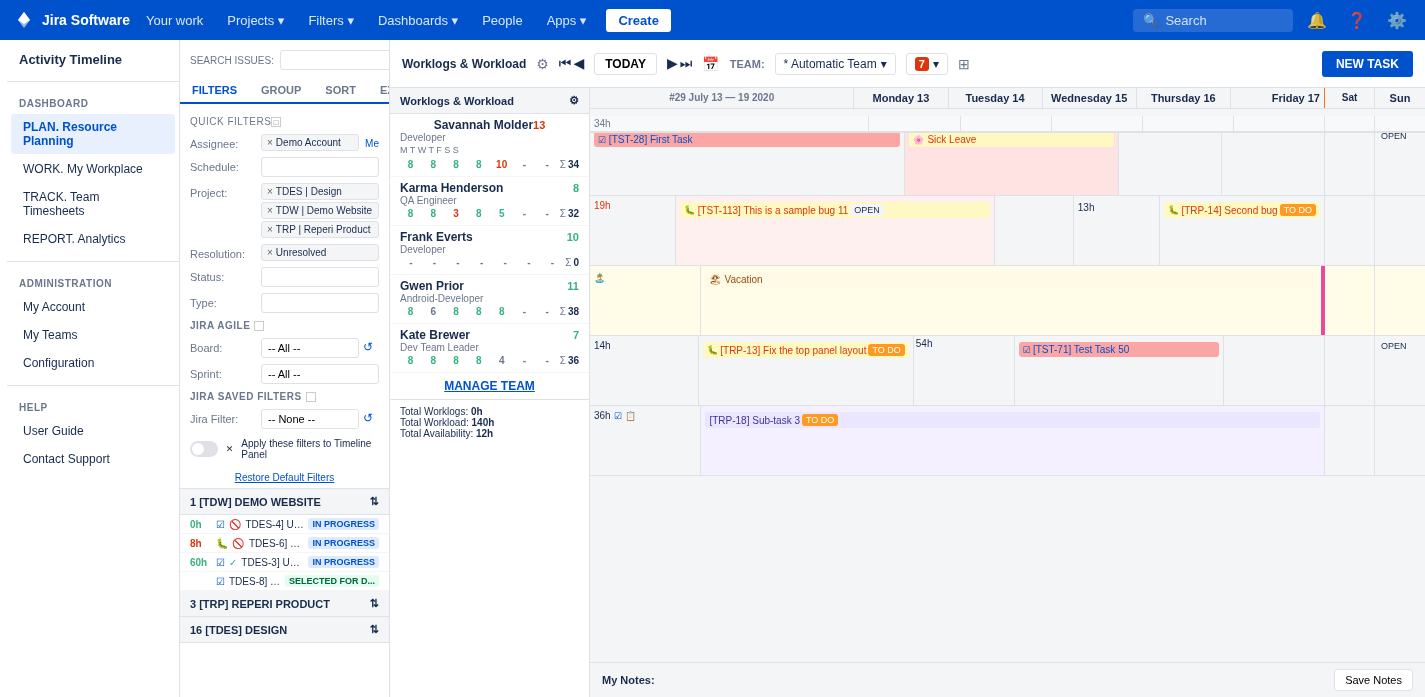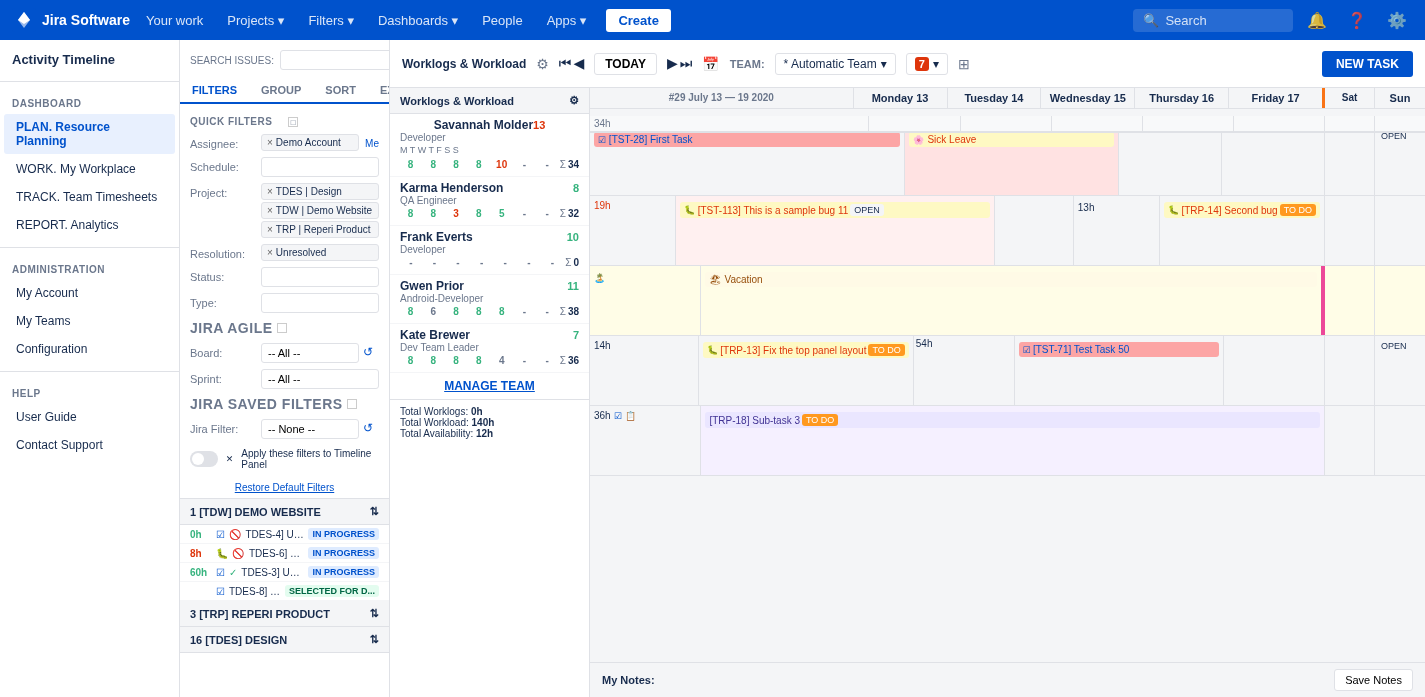--- a/index.html
+++ b/index.html
@@ -12,44 +12,44 @@
     .top-nav .nav-item { color: rgba(255,255,255,0.85); font-size: 13px; padding: 0 8px; cursor: pointer; display: flex; align-items: center; gap: 3px; }
     .top-nav .create-btn { background: white; color: #0052cc; border: none; border-radius: 3px; padding: 4px 12px; font-weight: 600; font-size: 13px; cursor: pointer; margin-left: 4px; }
     .top-nav .spacer { flex: 1; }
     .top-nav .search-bar { display: flex; align-items: center; background: rgba(255,255,255,0.15); border-radius: 4px; padding: 4px 10px; gap: 6px; color: rgba(255,255,255,0.8); font-size: 13px; width: 160px; cursor: pointer; }
     .top-nav .nav-icon { color: rgba(255,255,255,0.85); font-size: 16px; padding: 0 6px; cursor: pointer; }
 
     
     .layout { display: flex; height: calc(100vh - 40px); overflow: hidden; }
 
     
-    .sidebar { width: 180px; background: #fff; border-right: 1px solid #dfe1e6; display: flex; flex-direction: column; overflow-y: auto; flex-shrink: 0; }
+    .sidebar { width: 180px; background: #fff; border-right: 1px solid #dfe1e6; display: flex; flex-direction: column; overflow-y: auto; flex-shrink: 0; padding-left: 7px; }
     .sidebar-title { font-size: 13px; font-weight: 600; color: #172b4d; padding: 12px 12px 6px; }
     .sidebar-section { padding: 8px 12px 4px; font-size: 10px; font-weight: 700; color: #6b778c; letter-spacing: 0.5px; }
     .sidebar-item { padding: 6px 12px; font-size: 12px; color: #172b4d; cursor: pointer; border-radius: 3px; margin: 1px 4px; }
     .sidebar-item.active { background: #e8f0fe; color: #0052cc; font-weight: 600; }
     .sidebar-divider { border: none; border-top: 1px solid #dfe1e6; margin: 8px 0; }
 
     
     .filter-panel { width: 210px; background: #fff; border-right: 1px solid #dfe1e6; overflow-y: auto; flex-shrink: 0; padding: 10px 0; }
     .filter-search-row { display: flex; align-items: center; padding: 0 10px 8px; gap: 6px; }
     .filter-search-input { flex: 1; border: 1px solid #dfe1e6; border-radius: 3px; padding: 3px 6px; font-size: 11px; }
     .filter-tabs { display: flex; border-bottom: 2px solid #0052cc; margin-bottom: 8px; }
     .filter-tab { padding: 6px 12px; font-size: 11px; font-weight: 600; cursor: pointer; color: #6b778c; }
     .filter-tab.active { color: #0052cc; border-bottom: 2px solid #0052cc; margin-bottom: -2px; }
-    .filter-section-header { display: flex; align-items: center; gap: 16px; padding: 4px 10px; font-size: 10px; font-weight: 700; color: #6b778c; letter-spacing: 0.5px; }
+    .filter-section-header { display: flex; align-items: center; gap: 0; padding: 4px 10px; font-size: 10px; font-weight: 400; color: #6b778c; letter-spacing: 0.5px; }
     .filter-row { display: flex; align-items: flex-start; padding: 3px 10px; gap: 6px; }
     .filter-label { width: 65px; font-size: 11px; color: #6b778c; padding-top: 4px; flex-shrink: 0; }
     .filter-value { flex: 1; }
     .filter-input { width: 100%; border: 1px solid #dfe1e6; border-radius: 3px; padding: 3px 6px; font-size: 11px; background: white; }
     .filter-tag-container { display: flex; flex-direction: column; gap: 2px; }
     .filter-tag { display: flex; align-items: center; gap: 3px; border: 1px solid #dfe1e6; border-radius: 3px; padding: 2px 5px; font-size: 10px; background: #f4f5f7; }
     .filter-tag .x { color: #666; cursor: pointer; font-size: 10px; }
     .me-link { color: #0052cc; font-size: 10px; cursor: pointer; padding-top: 4px; flex-shrink: 0; }
-    .filter-agile-section { padding: 4px 10px; font-size: 14px; font-weight: 700; color: #6b778c; letter-spacing: 0.5px; display: flex; align-items: center; gap: 4px; }
+    .filter-agile-section { padding: 4px 10px; font-size: 10px; font-weight: 700; color: #6b778c; letter-spacing: 0.5px; display: flex; align-items: center; gap: 4px; }
     .filter-select { width: 100%; border: 1px solid #dfe1e6; border-radius: 3px; padding: 3px 6px; font-size: 11px; background: white; appearance: none; }
     .refresh-btn { width: 16px; height: 16px; color: #0052cc; cursor: pointer; font-size: 12px; flex-shrink: 0; }
     .apply-filters-row { display: flex; align-items: center; gap: 6px; padding: 6px 10px; }
     .toggle { width: 32px; height: 16px; background: #dfe1e6; border-radius: 8px; position: relative; cursor: pointer; }
     .toggle-knob { width: 12px; height: 12px; background: white; border-radius: 50%; position: absolute; top: 2px; left: 2px; }
     .apply-label { font-size: 10px; color: #172b4d; }
     .restore-link { text-align: center; padding: 4px 10px; }
     .restore-link a { font-size: 10px; color: #0052cc; text-decoration: underline; cursor: pointer; }
 
     
@@ -473,21 +473,21 @@
       </div>
 
       <div style="flex:1;display:flex;flex-direction:column;overflow:auto;">
 
         <div style="display:flex;background:#f4f5f7;border-bottom:1px solid #dfe1e6;position:sticky;top:0;z-index:10;">
           <div style="flex:3;text-align:center;font-size:10px;font-weight:700;color:#6b778c;padding:4px;border-right:1px solid #dfe1e6;">#29 July 13 — 19 2020</div>
           <div style="flex:1;text-align:center;font-size:11px;font-weight:600;padding:4px;border-right:1px solid #dfe1e6;">Monday 13</div>
           <div style="flex:1;text-align:center;font-size:11px;font-weight:600;padding:4px;border-right:1px solid #dfe1e6;">Tuesday 14</div>
           <div style="flex:1;text-align:center;font-size:11px;font-weight:600;padding:4px;border-right:1px solid #dfe1e6;">Wednesday 15</div>
           <div style="flex:1;text-align:center;font-size:11px;font-weight:600;padding:4px;border-right:1px solid #dfe1e6;">Thursday 16</div>
-          <div style="flex:1;text-align:center;font-size:11px;font-weight:600;padding:4px;border-right:3px solid #f97316;">Friday 17</div>
+          <div style="flex:1;text-align:right;font-size:11px;font-weight:600;padding:4px;border-right:1px solid #f97316;">Friday 17</div>
           <div style="width:50px;text-align:center;font-size:10px;font-weight:600;padding:4px;border-right:1px solid #dfe1e6;">Sat</div>
           <div style="width:50px;text-align:center;font-size:11px;font-weight:600;padding:4px;">Sun</div>
         </div>
 
         <div style="display:flex;background:#f8f9fa;border-bottom:2px solid #dfe1e6;position:sticky;top:28px;z-index:9;">
           <div style="flex:3;border-right:1px solid #dfe1e6;padding:2px 4px;font-size:10px;color:#6b778c;">34h</div>
           <div style="flex:1;border-right:1px solid #dfe1e6;"></div>
           <div style="flex:1;border-right:1px solid #dfe1e6;"></div>
           <div style="flex:1;border-right:1px solid #dfe1e6;"></div>
           <div style="flex:1;border-right:1px solid #dfe1e6;"></div>

